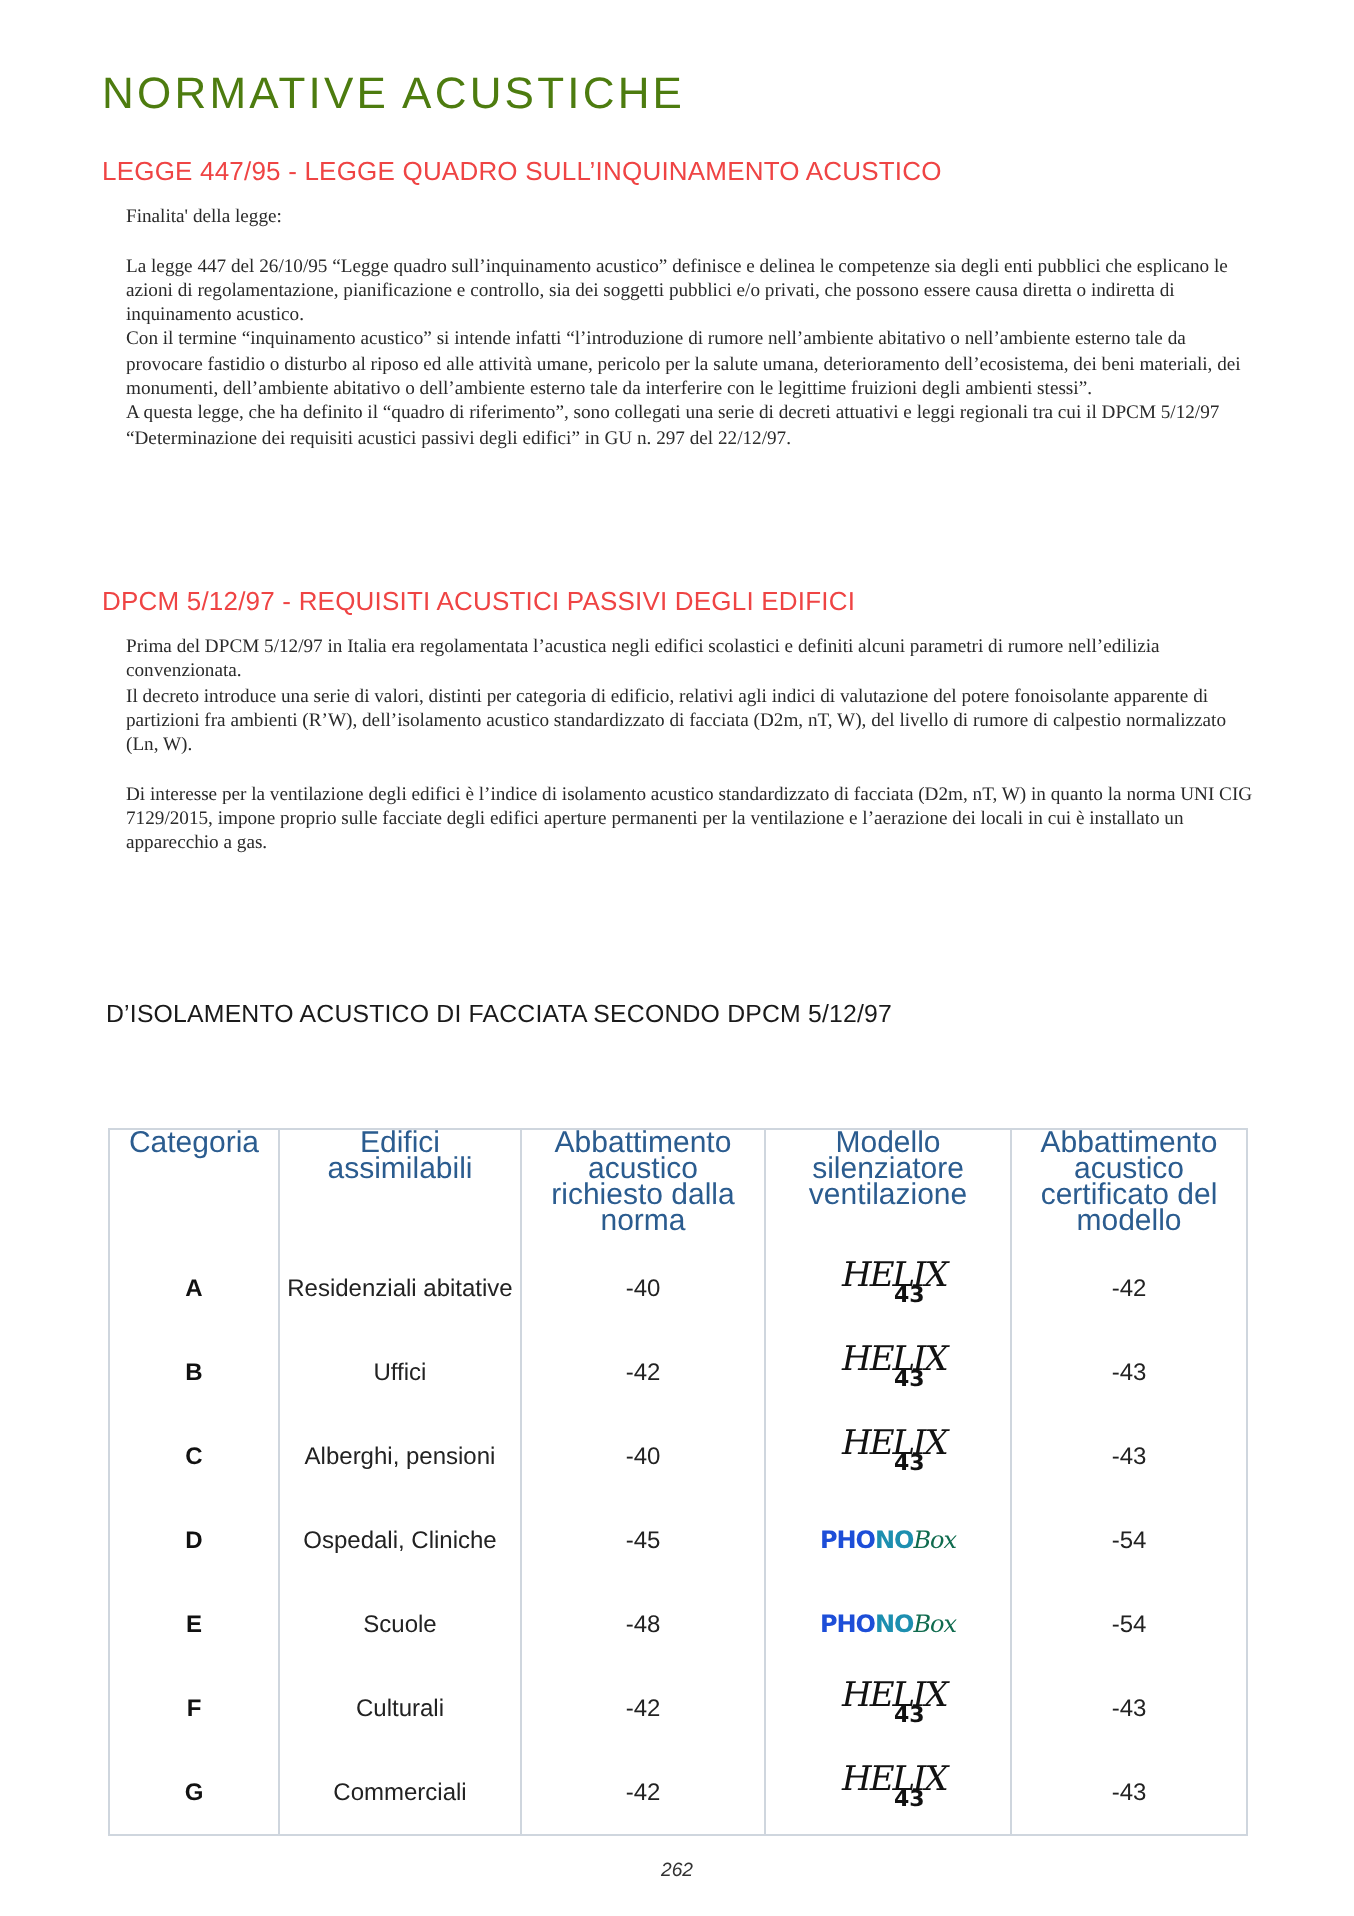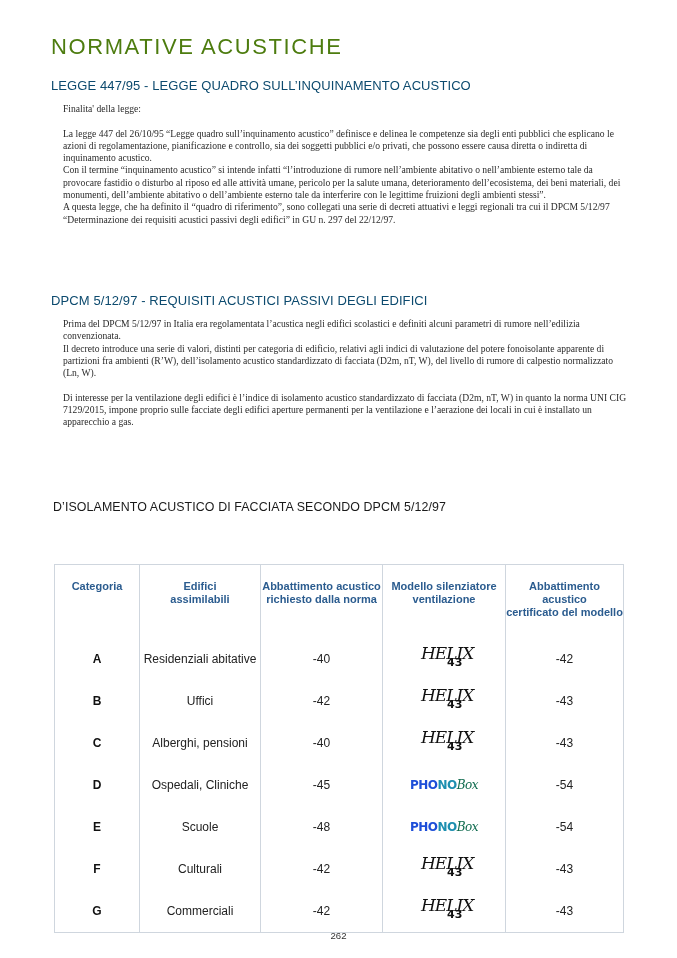--- a/index.html
+++ b/index.html
@@ -1,37 +1,37 @@
 <!DOCTYPE html>
 <html><head>
 <meta charset="utf-8">
 <style>
   html, body { margin: 0; padding: 0; background: #ffffff; }
   body { width: 677px; height: 958px; position: relative; font-family: "Liberation Sans", sans-serif; color: #1e1e1e; overflow: hidden; }
   .page-title { position: absolute; left: 51px; top: 34px; font-size: 22px; letter-spacing: 1.6px; font-weight: normal; color: #4d7c0f; margin: 0; }
-  .sec-title { position: absolute; left: 51px; font-size: 13px; font-weight: normal; color: #0c4a6e; margin: 0; letter-spacing: 0.1px; }
+  .sec-title { position: absolute; left: 51px; font-size: 13px; font-weight: normal; color: #ef4444; margin: 0; letter-spacing: 0.1px; }
   .body-text { position: absolute; left: 63px; width: 566px; font-size: 9.6px; line-height: 12.3px; color: #2a2a2a; font-family: Liberation Serif, serif; }
   .body-text p { margin: 0; }
   .body-text .gap { height: 12.3px; }
   .table-title { position: absolute; left: 53px; top: 500px; font-size: 12.4px; line-height: 15px; color: #1a1a1a; letter-spacing: 0.1px; }
   table.classif { position: absolute; left: 54px; top: 564px; width: 570px; border-collapse: collapse; border: 1.5px solid #cfd6de; }
   table.classif th, table.classif td { border-left: 1.5px solid #cfd6de; border-right: 1.5px solid #cfd6de; text-align: center; vertical-align: middle; padding: 0; }
-  table.classif th { color: #2b5c8f; font-weight: bold; font-size: 11px; line-height: 13px; height: 58px; vertical-align: top; padding-top: 15px; }
+  table.classif th { color: #2b5c8f; font-weight: normal; font-size: 15px; line-height: 13px; height: 58px; vertical-align: top; }
   table.classif td { height: 42px; font-size: 12px; }
   td.cat { font-weight: bold; font-size: 12px; color: #111; }
   td.edif { font-size: 9.6px; color: #222; }
   td.num { font-size: 12px; color: #222; margin-left: 48px; }
   .logo-helix { display: inline-block; position: relative; width: 50px; height: 30px; }
   .logo-helix .h { position: absolute; left: 2px; top: 0; font-family: "DejaVu Serif", serif; font-style: italic; font-size: 17px; color: #111; letter-spacing: -1px; }
   .logo-helix .n { position: absolute; left: 28px; top: 13px; font-family: "DejaVu Sans", sans-serif; font-weight: bold; font-size: 11px; color: #111; }
   .logo-phono { display: inline-block; font-family: "DejaVu Sans", sans-serif; font-weight: bold; font-size: 12px; letter-spacing: -0.5px; }
   .logo-phono .p1 { color: #1d4ed8; }
   .logo-phono .p2 { color: #1d8fb0; }
   .logo-phono .p3 { color: #0f6b4e; font-family: "DejaVu Serif", serif; font-style: italic; font-weight: normal; font-size: 12px; }
-  .page-num { position: absolute; left: 0; width: 677px; top: 930px; text-align: center; font-size: 9.6px; color: #333; }
+  .page-num { position: absolute; left: 0; width: 677px; top: 930px; text-align: center; font-size: 9.6px; color: #333; font-style: italic; }
 </style>
 </head>
 <body>
 
 <h1 class="page-title">NORMATIVE ACUSTICHE</h1>
 
 <h2 class="sec-title" style="top:78px;">LEGGE 447/95 - LEGGE QUADRO SULL’INQUINAMENTO ACUSTICO</h2>
 <div class="body-text" style="top:103px;">
   <p>Finalita' della legge:</p>
   <div class="gap"></div>

